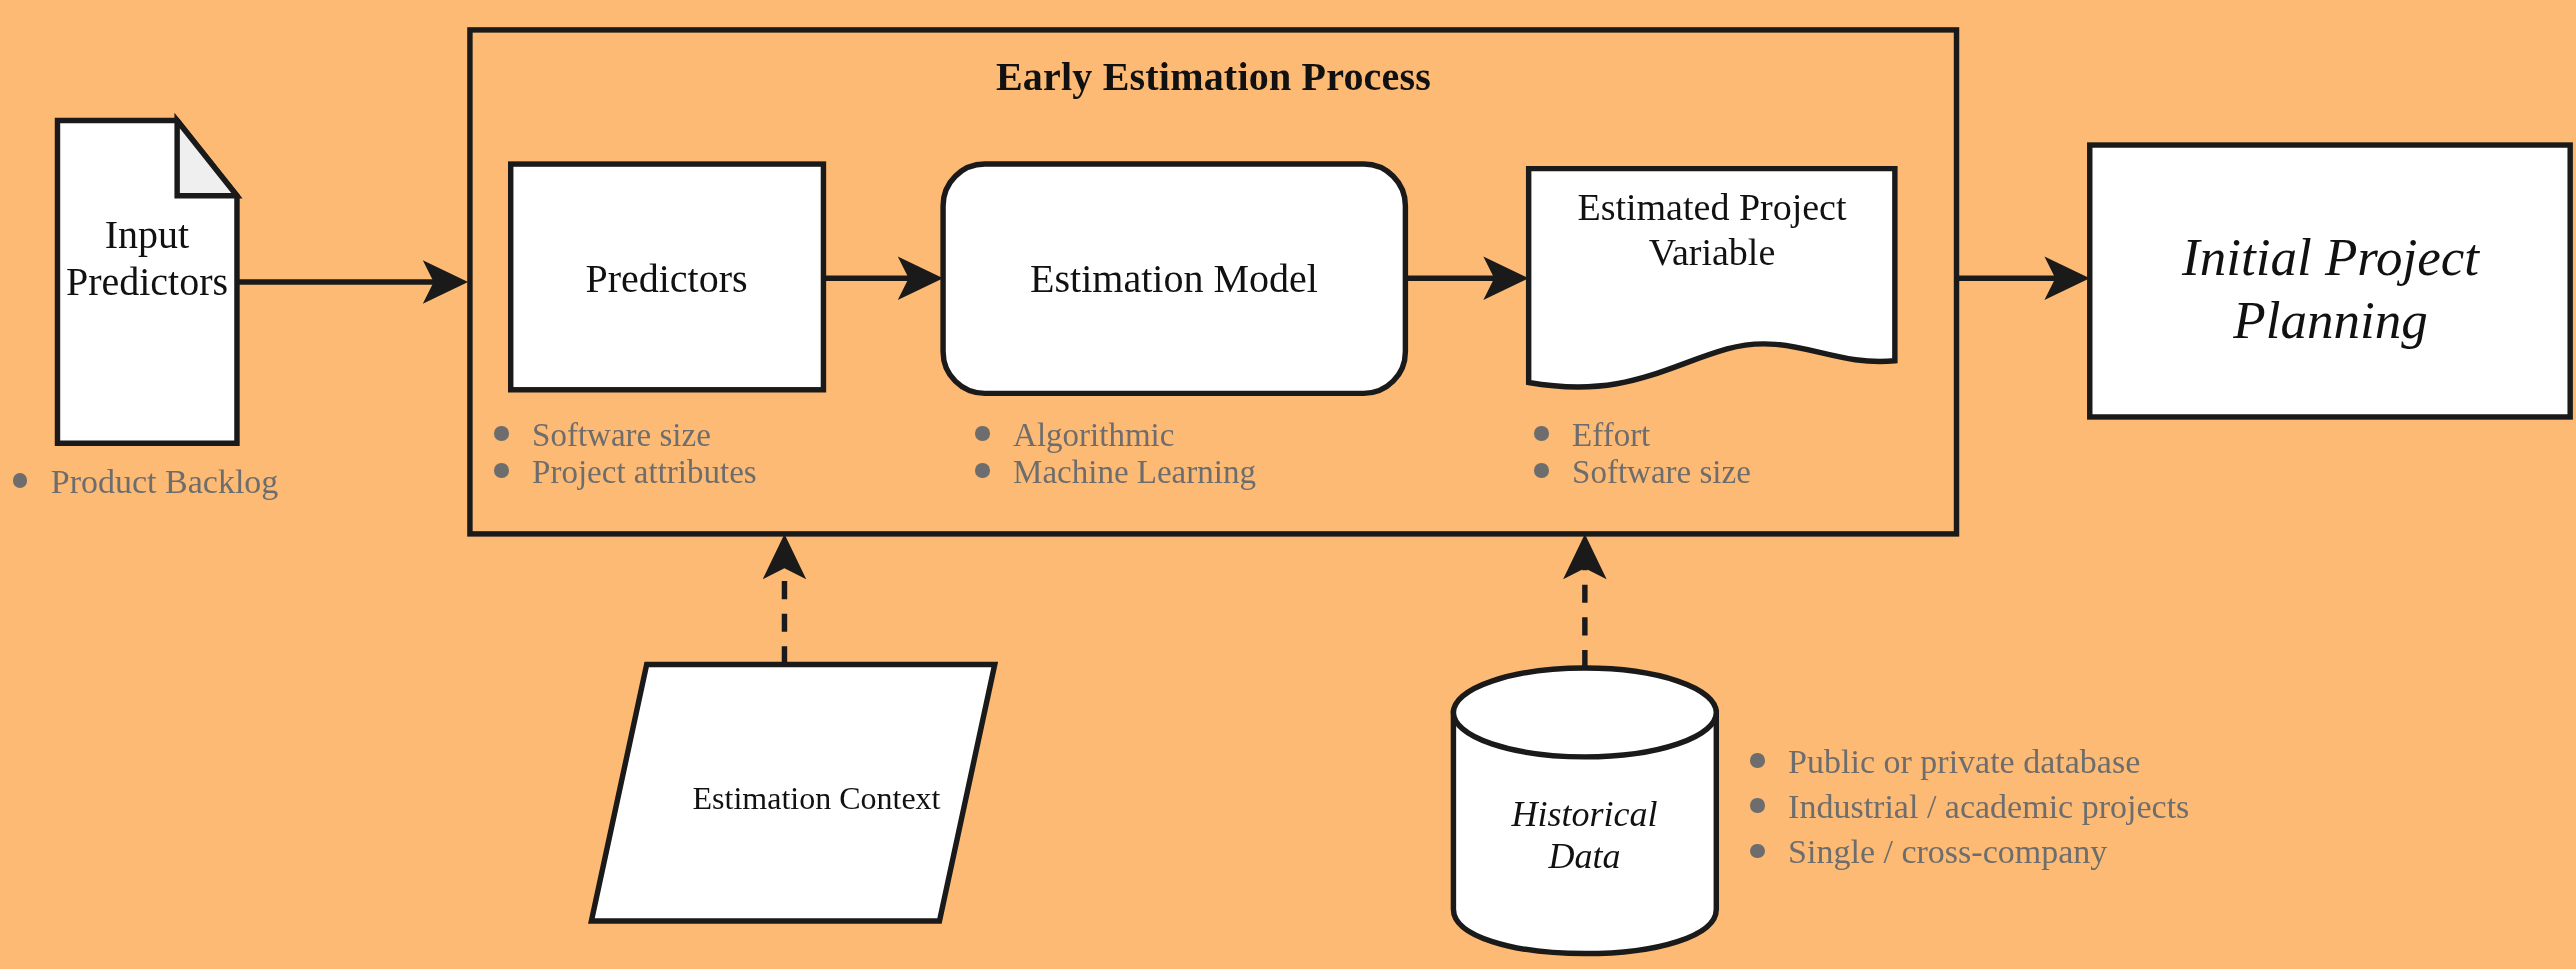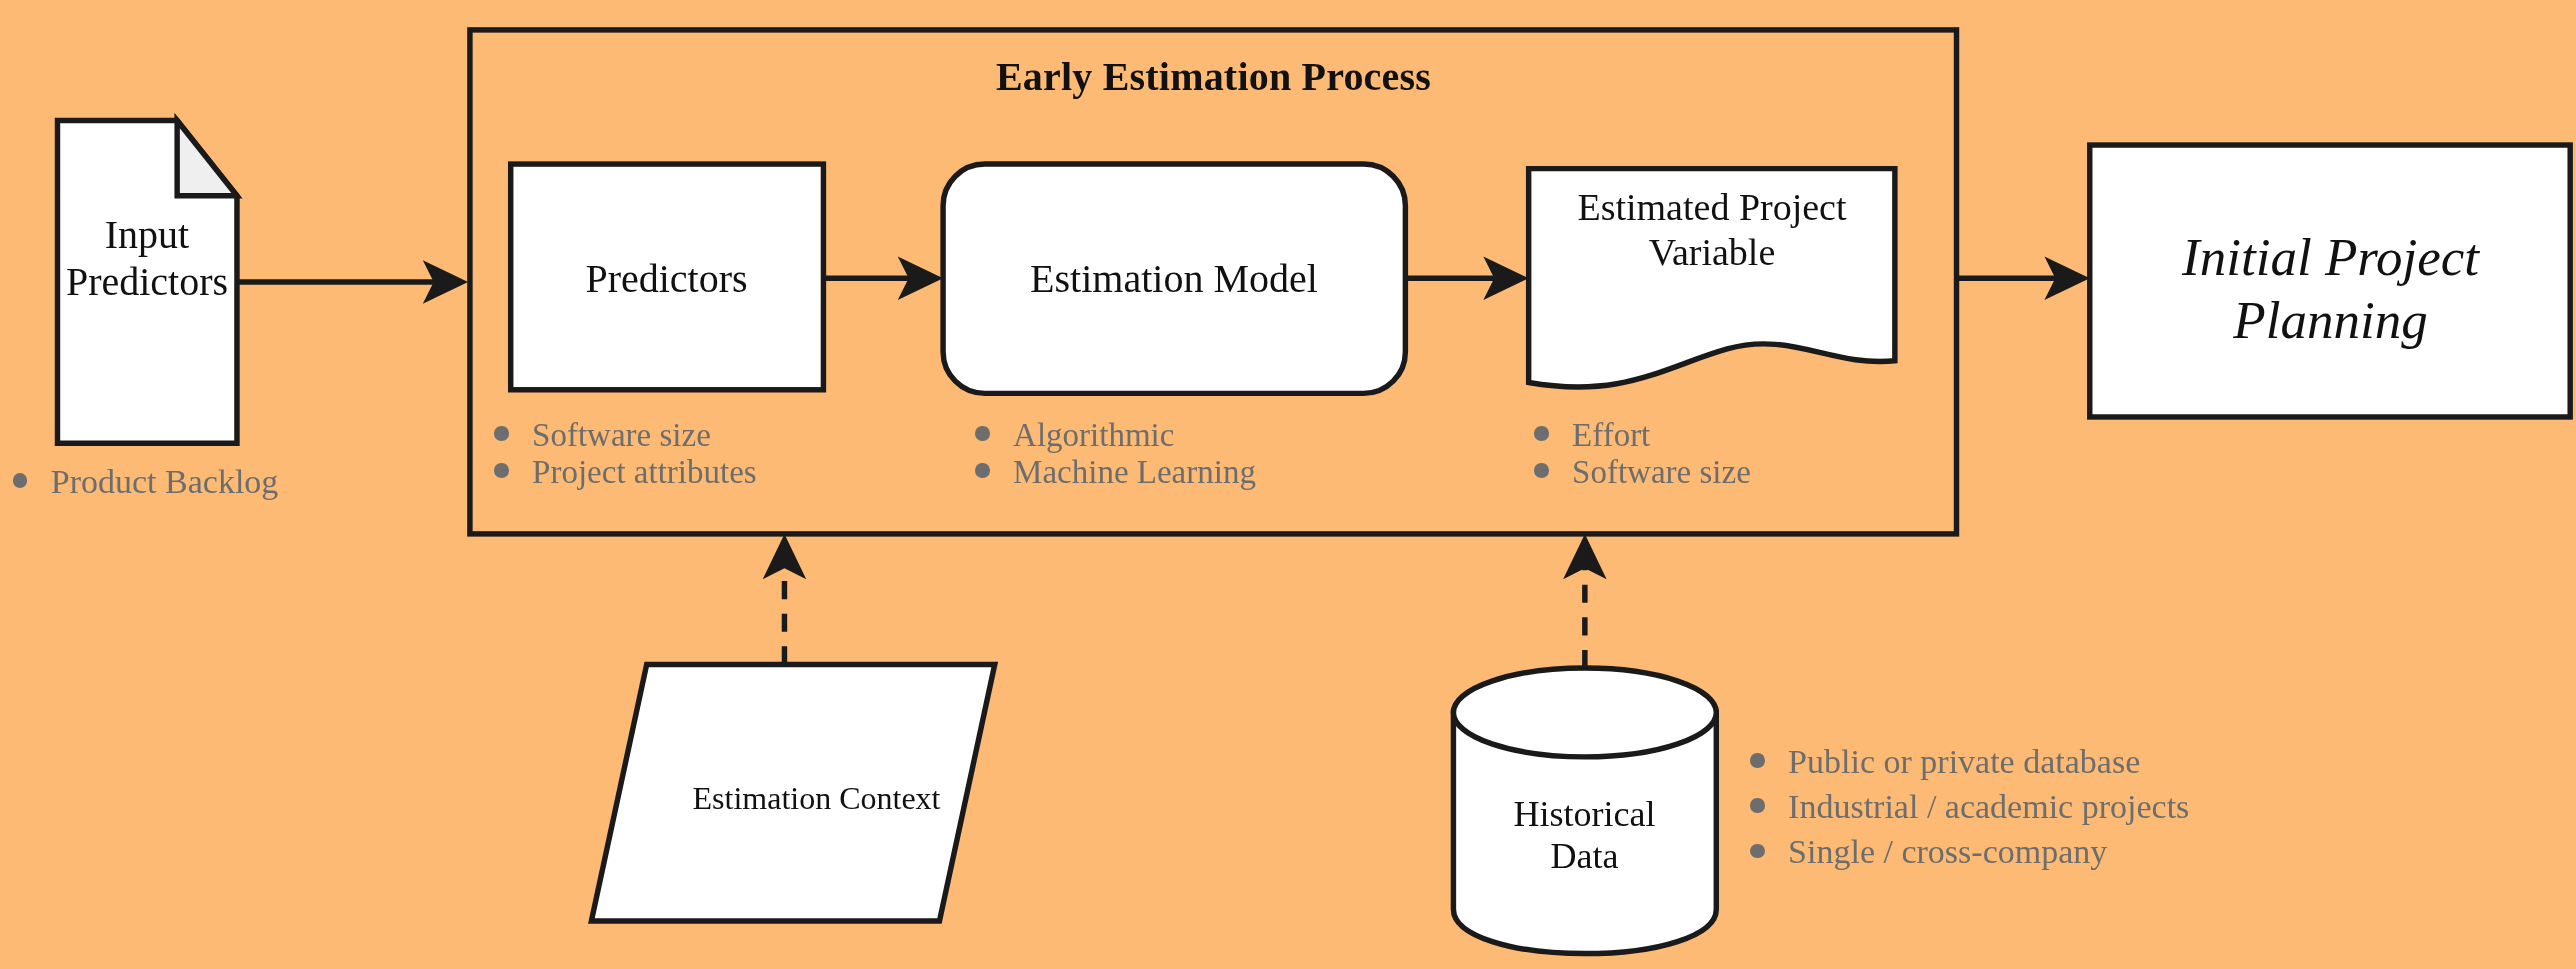--- a/index.html
+++ b/index.html
@@ -161,21 +161,21 @@
   <div class="lbl node-label" style="left:943px; top:255px; width:462px;">Estimation Model</div>
 
   <div class="lbl node-label" style="left:1529px; top:185px; width:366px; font-size:38px;">Estimated Project
 Variable</div>
 
   <div class="lbl node-label-italic" style="left:2090px; top:226px; width:481px;">Initial Project
 Planning</div>
 
   <div class="lbl node-label" style="left:615px; top:780px; width:403px; font-size:32px;">Estimation Context</div>
 
-  <div class="lbl node-label" style="left:1453px; top:793px; width:263px; font-size:36px;">Historical
+  <div class="lbl node-label" style="left:1453px; top:793px; width:263px; font-size:36px;font-style:italic;">Historical
 Data</div>
 
   <div class="bullets big" style="left:12.7px; top:461px;">
     <div class="row">
       <span class="dot"></span>
       <span>Product Backlog</span>
     </div>
   </div>
 
   <div class="bullets" style="left:494px; top:417px;">

